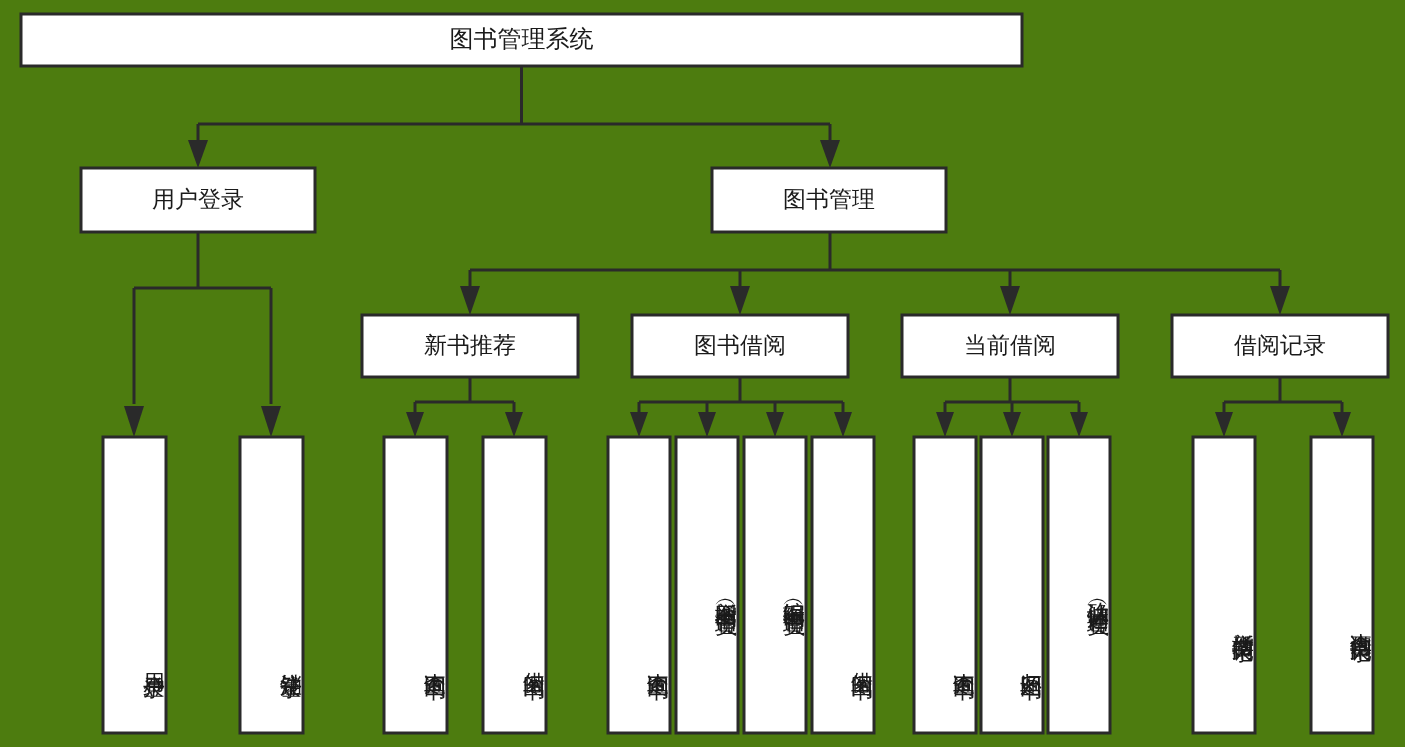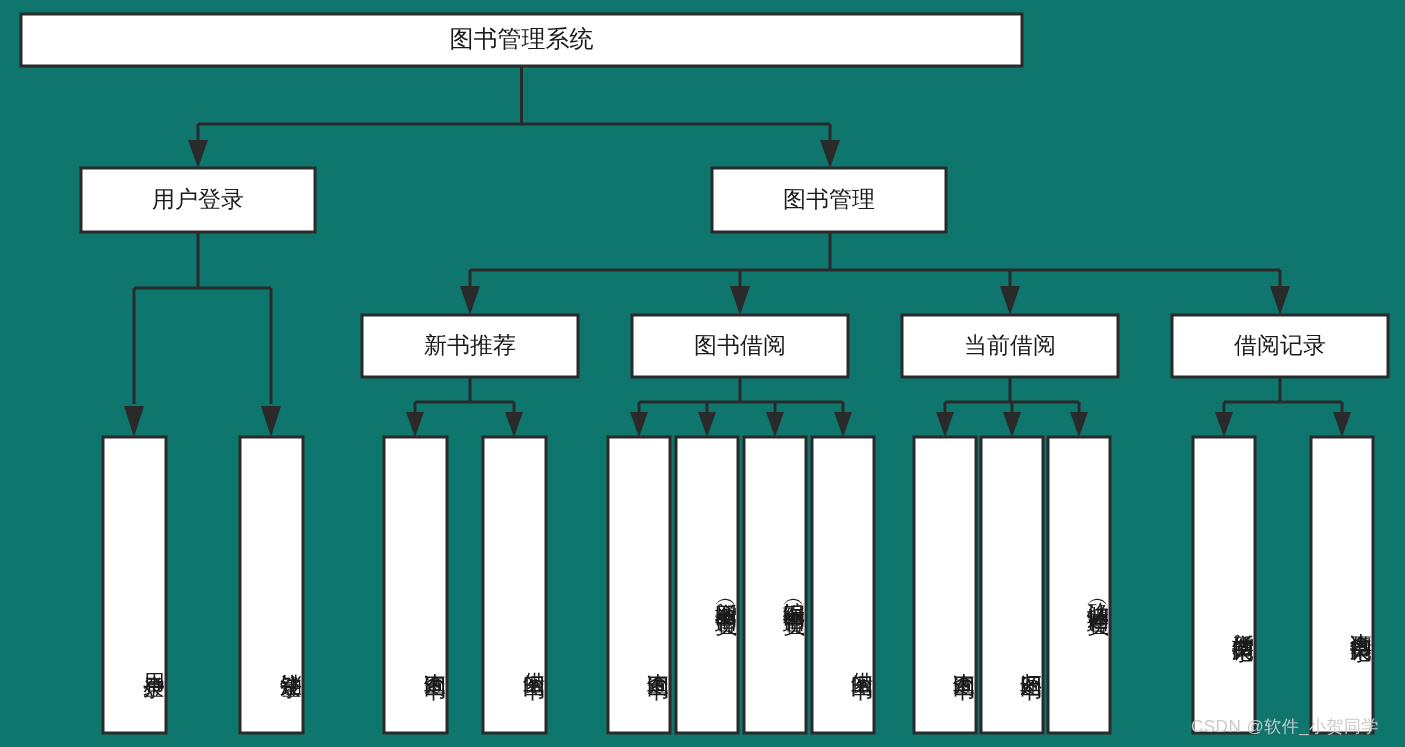--- a/index.html
+++ b/index.html
@@ -10,21 +10,21 @@
   body {
     width: 1405px;
     height: 747px;
     font-family: "Liberation Sans", "DejaVu Sans", sans-serif;
     overflow: hidden;
   }
   #diagram-root {
     position: relative;
     width: 1405px;
     height: 747px;
-    background: #0f766e;
+    background: #4d7c0f;
   }
   svg.diagram-canvas {
     position: absolute;
     top: 0;
     left: 0;
     width: 1405px;
     height: 747px;
     display: block;
   }
   .node-rect {
@@ -227,15 +227,14 @@
   <div class="leaf-label" style="left:744px; top:437px; width:62px; height:296px; padding-top:8px;">编辑图书（管理员）</div>
   <div class="leaf-label" style="left:812px; top:437px; width:62px; height:296px; padding-top:74px;">借阅图书</div>
 
   <div class="leaf-label" style="left:914px; top:437px; width:62px; height:296px; padding-top:74px;">查询图书</div>
   <div class="leaf-label" style="left:981px; top:437px; width:62px; height:296px; padding-top:74px;">归还图书</div>
   <div class="leaf-label" style="left:1048px; top:437px; width:62px; height:296px; padding-top:8px;">确认归还（管理员）</div>
 
   <div class="leaf-label" style="left:1193px; top:437px; width:62px; height:296px; padding-top:36px;">新增借阅记录</div>
   <div class="leaf-label" style="left:1311px; top:437px; width:62px; height:296px; padding-top:36px;">查询借阅记录</div>
 
-  <div class="watermark" style="left:1191px; top:715px;">CSDN @软件_小贺同学</div>
 
 </div>
 
 </body></html>

